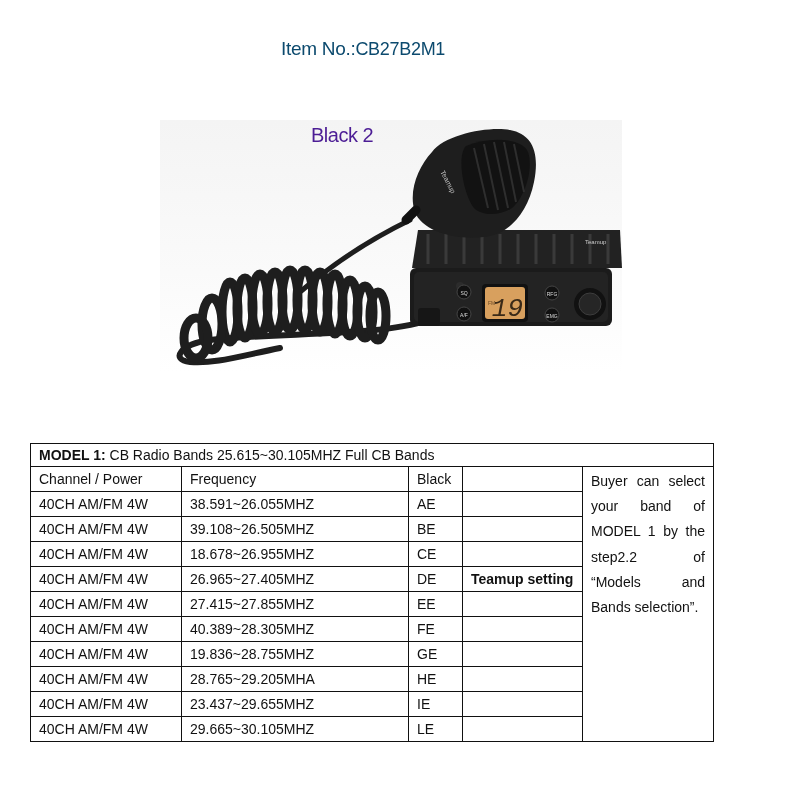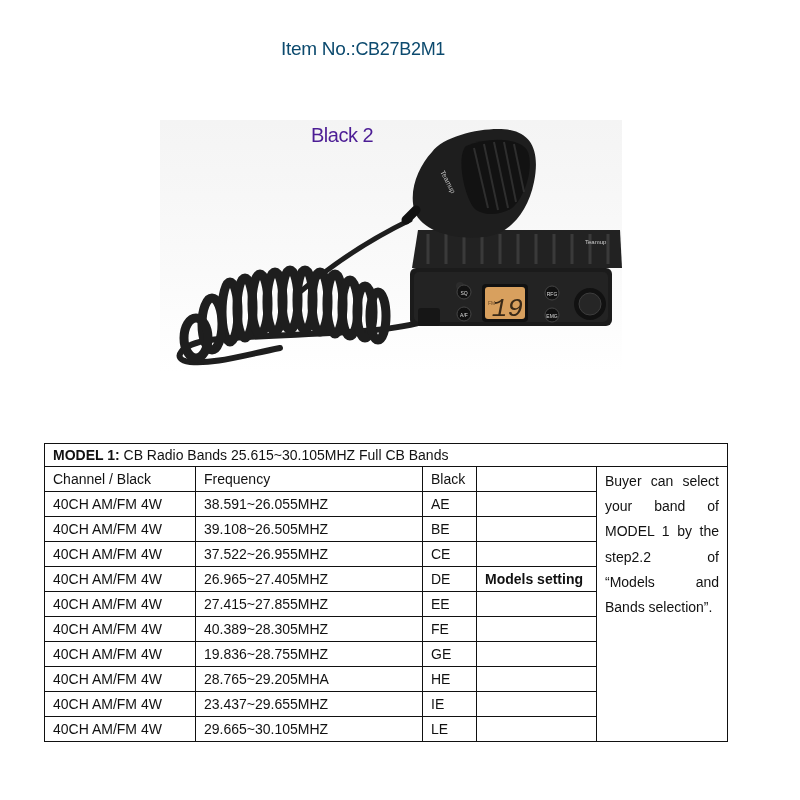--- a/index.html
+++ b/index.html
@@ -11,21 +11,21 @@
   .item-no .code { font-size: 18px; }
 
   .photo { position: absolute; left: 160px; top: 112px; width: 470px; height: 262px;
            background: #ffffff; }
   .photo-bg { position: absolute; left: 0; top: 8px; width: 462px; height: 252px;
               background: linear-gradient(180deg, #f4f4f4 0%, #fafafa 60%, #ffffff 100%); }
   .color-label { position: absolute; left: 119px; top: 12px; font-size: 20px; color: #4c1d95;
                  letter-spacing: -0.5px; margin-left: 32px; }
   .photo svg { position: absolute; left: 0; top: 0; }
 
-  .spec-table { position: absolute; left: 44px; top: 443px; width: 683px;
+  .spec-table { position: absolute; left: 30px; top: 443px; width: 683px;
                 border-collapse: collapse; font-size: 14px; color: #111; table-layout: fixed; }
   .spec-table td { border: 1.5px solid #111; padding: 0 8px; height: 24px; vertical-align: middle;
                    white-space: nowrap; overflow: hidden; }
   .spec-table tr.title-row td { height: 22px; }
   .spec-table tr.data-row td { height: 24px; }
   .spec-table .bold { font-weight: bold; }
   .spec-table td.note { vertical-align: top; white-space: normal; padding: 2px 8px 0 8px;
                         line-height: 25.2px; text-align: justify; }
   .spec-table td.default { font-weight: bold; padding-left: 8px; }
 </style>
@@ -120,49 +120,49 @@
       <col style="width:227px">
       <col style="width:54px">
       <col style="width:120px">
       <col style="width:131px">
   </colgroup>
   <tbody>
       <tr class="title-row">
     <td colspan="5"><span class="bold">MODEL 1:</span><span> CB Radio Bands 25.615~30.105MHZ Full CB Bands</span></td>
   </tr>
   <tr class="data-row">
-    <td>Channel / Black</td>
+    <td>Channel / Power</td>
     <td>Frequency</td>
     <td>Black</td>
     <td></td>
     <td class="note" rowspan="11">Buyer can select your band of MODEL 1 by the step2.2 of “Models and Bands selection”.</td>
   </tr>
   <tr class="data-row">
     <td>40CH AM/FM 4W</td>
     <td>38.591~26.055MHZ</td>
     <td>AE</td>
     <td></td>
   </tr>
   <tr class="data-row">
     <td>40CH AM/FM 4W</td>
     <td>39.108~26.505MHZ</td>
     <td>BE</td>
     <td></td>
   </tr>
   <tr class="data-row">
     <td>40CH AM/FM 4W</td>
-    <td>37.522~26.955MHZ</td>
+    <td>18.678~26.955MHZ</td>
     <td>CE</td>
     <td></td>
   </tr>
   <tr class="data-row">
     <td>40CH AM/FM 4W</td>
     <td>26.965~27.405MHZ</td>
     <td>DE</td>
-    <td class="default">Models setting</td>
+    <td class="default">Teamup setting</td>
   </tr>
   <tr class="data-row">
     <td>40CH AM/FM 4W</td>
     <td>27.415~27.855MHZ</td>
     <td>EE</td>
     <td></td>
   </tr>
   <tr class="data-row">
     <td>40CH AM/FM 4W</td>
     <td>40.389~28.305MHZ</td>

